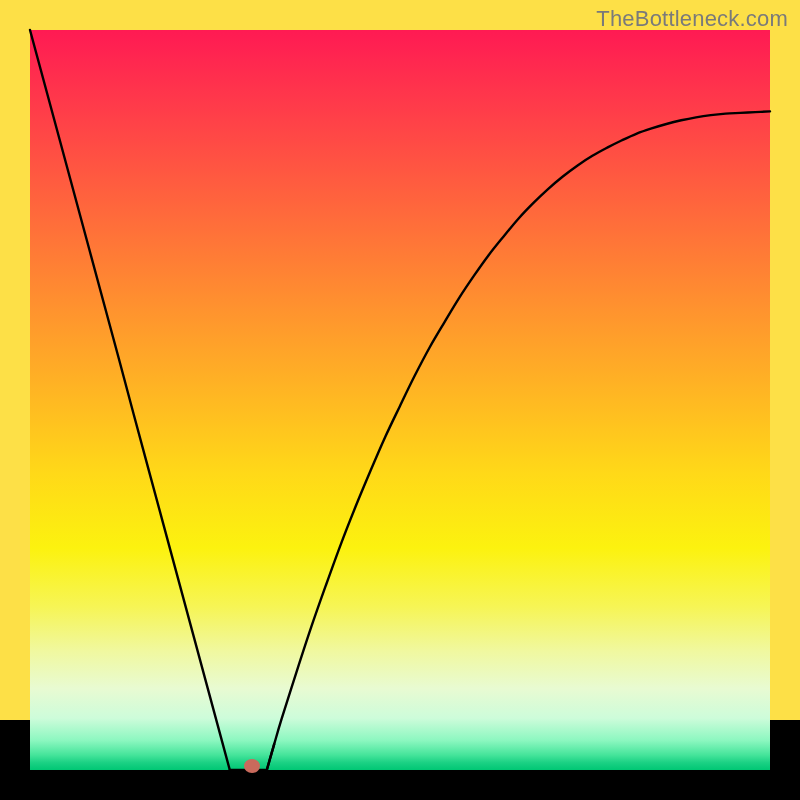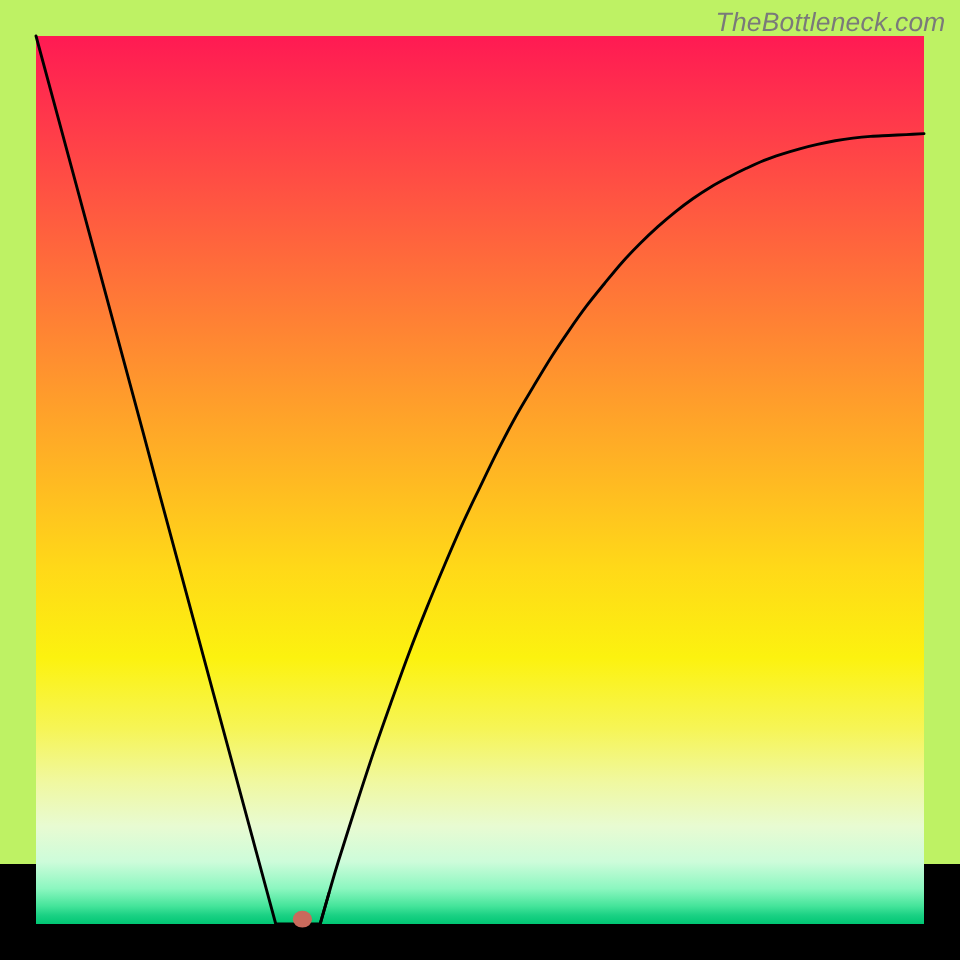--- a/index.html
+++ b/index.html
@@ -8,22 +8,21 @@
     width: 800px;
     height: 800px;
     background: #000;
     overflow: hidden;
     font-family: Arial, Helvetica, sans-serif;
   }
   .stage {
     position: relative;
     width: 800px;
     height: 720px;
-    background: #bef264;
-    font-style: italic;
+    background: #fde047;
   }
   .plot-area {
     position: absolute;
     left: 30px;
     top: 30px;
     width: 740px;
     height: 740px;
     background: linear-gradient(to bottom,
       #ff1a53 0%,
       #ff3a4a 10%,

